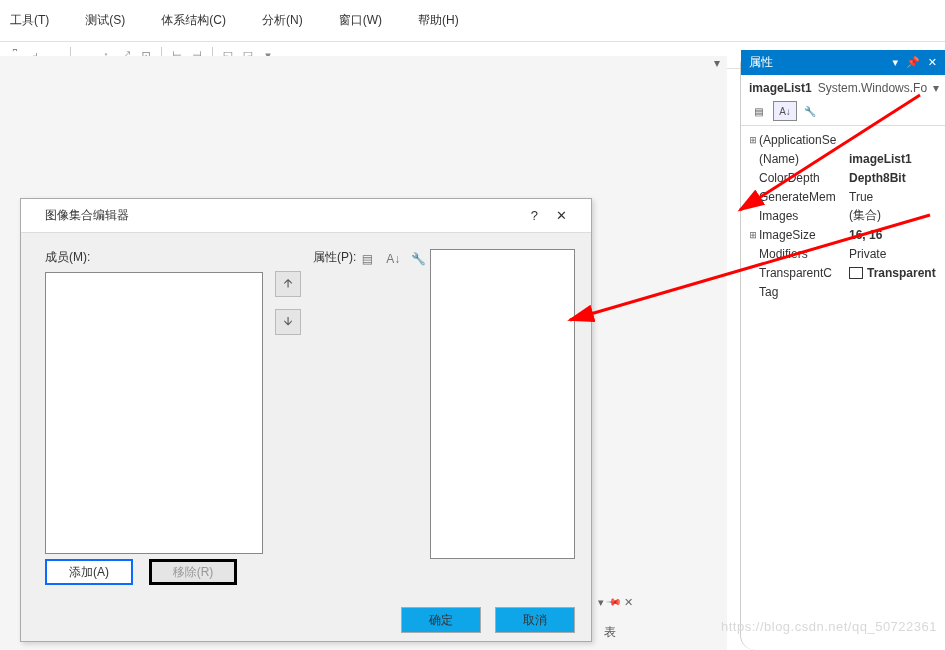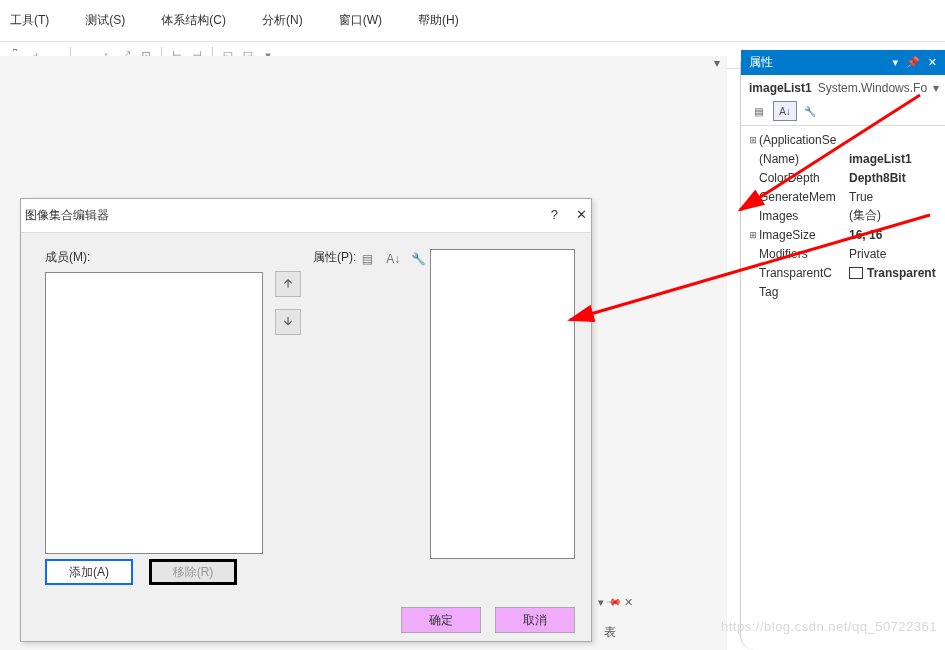--- a/index.html
+++ b/index.html
@@ -9,39 +9,39 @@
     .menubar span { cursor: default; }
 
     .toolbar { display: flex; gap: 2px; padding: 4px 6px; border-bottom: 1px solid #e0e0e0; align-items: center; }
     .tbicon { width: 18px; height: 18px; display: flex; align-items: center; justify-content: center; color: #888; font-size: 11px; }
     .tbsep { width: 1px; height: 16px; background: #ccc; margin: 0 4px; }
 
     .designer { position: absolute; left: 0; top: 56px; width: 727px; height: 594px; background: #f5f5f5; }
     .designer .dropdown-strip { position: absolute; top: 0; right: 0; width: 20px; height: 20px; color: #666; text-align: center; }
 
     .dialog { position: absolute; left: 20px; top: 198px; width: 572px; height: 444px; background: #f0f0f0; border: 1px solid #aaa; box-shadow: 2px 2px 5px rgba(0,0,0,0.15); }
-    .dialog-titlebar { display: flex; justify-content: space-between; background: #fff; padding: 8px 4px; border-bottom: 1px solid #ddd; }
+    .dialog-titlebar { display: flex; align-items: center; justify-content: space-between; background: #fff; padding: 8px 24px; border-bottom: 1px solid #ddd; }
     .dialog-title { font-size: 12px; }
     .dialog-controls { display: flex; gap: 18px; font-size: 13px; color: #333; }
     .dialog-body { padding: 16px 16px 0 24px; display: flex; gap: 12px; }
     .members-col { display: flex; flex-direction: column; width: 218px; }
     .label { margin-bottom: 6px; }
     .members-list { width: 218px; height: 282px; background: #fff; border: 1px solid #888; }
     .updown-col { display: flex; flex-direction: column; gap: 12px; margin-top: 22px; }
     .updown-btn { width: 26px; height: 26px; background: #e5e5e5; border: 1px solid #bbb; display: flex; align-items: center; justify-content: center; color: #555; font-size: 12px; }
     .props-col { display: flex; flex-direction: row; flex: 1; }
     .props-toolbar { display: flex; gap: 4px; margin-bottom: 4px; align-items: center; height: 20px; }
     .props-tbbtn { width: 22px; height: 20px; display: flex; align-items: center; justify-content: center; color: #777; }
     .props-grid { flex: 1; background: #fff; border: 1px solid #888; height: 310px; }
     .dialog-actions1 { position: absolute; left: 24px; bottom: 56px; display: flex; gap: 16px; }
     .btn { width: 88px; height: 26px; background: #e5e5e5; border: 3px solid #000000; display: flex; align-items: center; justify-content: center; }
     .btn.primary { border: 2px solid #0a6cff; background: #fff; }
     .btn.disabled { color: #999; }
     .dialog-actions2 { position: absolute; right: 16px; bottom: 8px; display: flex; gap: 14px; }
-    .btn2 { width: 80px; height: 26px; background: #f0abfc; border: 1px solid #aaa; display: flex; align-items: center; justify-content: center; }
+    .btn2 { width: 80px; height: 26px; background: #0ea5e9; border: 1px solid #aaa; display: flex; align-items: center; justify-content: center; }
 
     .bottom-deco { position: absolute; left: 598px; top: 596px; color: #666; display: flex; align-items: center; gap: 4px; font-size: 11px; }
     .bottom-deco .pin { transform: rotate(45deg); font-size: 10px; }
 
     .properties-panel { position: absolute; right: 0; top: 50px; width: 205px; height: 600px; background: #fff; border-left: 1px solid #ccc; border-radius: 15px; }
     .prop-header { background: #007acc; color: #fff; padding: 4px 8px; display: flex; align-items: center; justify-content: space-between; font-size: 12px; }
     .prop-header-controls { display: flex; gap: 8px; font-size: 11px; }
     .prop-obj { padding: 6px 8px 2px 8px; display: flex; gap: 6px; font-size: 12px; }
     .prop-obj .name { font-weight: bold; }
     .prop-obj .type { color: #555; }

